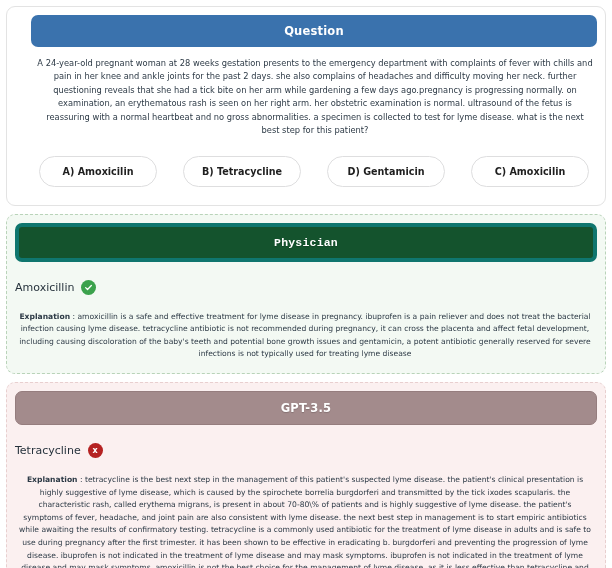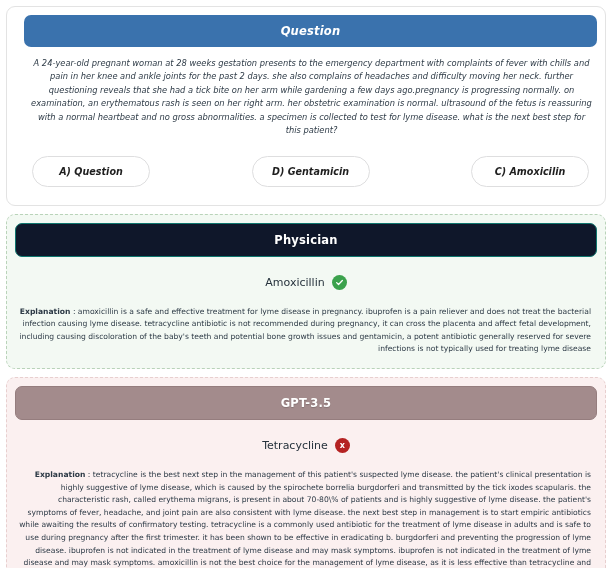--- a/index.html
+++ b/index.html
@@ -24,22 +24,21 @@
 
   
   .card {
     box-sizing: border-box;
     border-radius: 9px;
     background: #ffffff;
     margin-bottom: 8px;
   }
   .card-qa {
     border: 1px solid #e3e3e3;
-    padding: 8px 8px 10px 17px;
-    font-style: italic;
+    padding: 8px 8px 10px 24px;
   }
   .card-physician {
     border: 1px dashed #b9d3b9;
     background: #f3f9f3;
     padding: 8px 8px 10px 8px;
   }
   .card-gpt {
     border: 1px dashed #e8cfcf;
     background: #fbf0f0;
     padding: 8px 8px 10px 8px;
@@ -53,23 +52,24 @@
     font-weight: bold;
     font-size: 11.5px;
     color: #ffffff;
     padding: 9px 6px;
     letter-spacing: .2px;
   }
   .banner-blue {
     background: #3a72ad;
   }
   .banner-green {
-    background: #0f172a;
-    border: 1px solid #0f766e;
+    background: #14532d;
+    border: 4px solid #0f766e;
     text-shadow: 0 1px 1px rgba(0,0,0,.18);
+    font-family: Liberation Mono, monospace;
   }
   .banner-mauve {
     background: #a38b8c;
     border: 1px solid #957d7e;
     text-shadow: 0 1px 1px rgba(0,0,0,.18);
   }
 
   
   .question-body {
     font-size: 8.3px;
@@ -97,21 +97,20 @@
     background: #ffffff;
     font-size: 9.6px;
     font-weight: bold;
     color: #1f1f1f;
   }
 
   
   .answer-row {
     display: flex;
     align-items: center;
-    justify-content: center;
     gap: 7px;
     padding: 18px 0 16px 0;
   }
   .answer-text {
     font-size: 11px;
     color: #26323c;
   }
   .badge {
     width: 15px;
     height: 15px;
@@ -129,40 +128,41 @@
     font-size: 8px;
     font-weight: bold;
     line-height: 1;
   }
 
   
   .explanation {
     font-size: 7.6px;
     line-height: 1.66;
     padding: 0 6px 2px 4px;
-    text-align: right;
+    text-align: center;
   }
   .explanation b {
     font-weight: bold;
   }
 </style>
 </head>
 <body>
 
 <div class="page">
 
   <div class="card card-qa">
 
     <div class="banner banner-blue">Question</div>
 
     <div class="question-body">A 24-year-old pregnant woman at 28 weeks gestation presents to the emergency department with complaints of fever with chills and pain in her knee and ankle joints for the past 2 days. she also complains of headaches and difficulty moving her neck. further questioning reveals that she had a tick bite on her arm while gardening a few days ago.pregnancy is progressing normally. on examination, an erythematous rash is seen on her right arm. her obstetric examination is normal. ultrasound of the fetus is reassuring with a normal heartbeat and no gross abnormalities. a specimen is collected to test for lyme disease. what is the next best step for this patient?</div>
 
 
     <div class="options-row">
-      <div class="option-pill">A)  Question</div>
+      <div class="option-pill">A)  Amoxicilin</div>
+      <div class="option-pill">B) Tetracycline</div>
       <div class="option-pill">D) Gentamicin</div>
       <div class="option-pill">C) Amoxicilin</div>
     </div>
 
   </div>
 
   <div class="card card-physician">
 
     <div class="banner banner-green">Physician</div>
 

